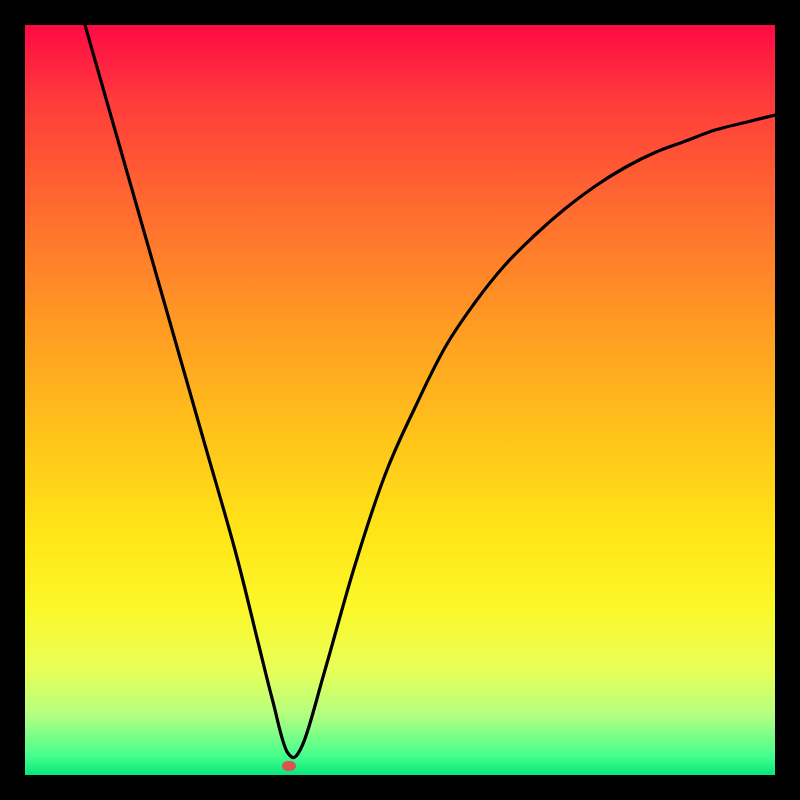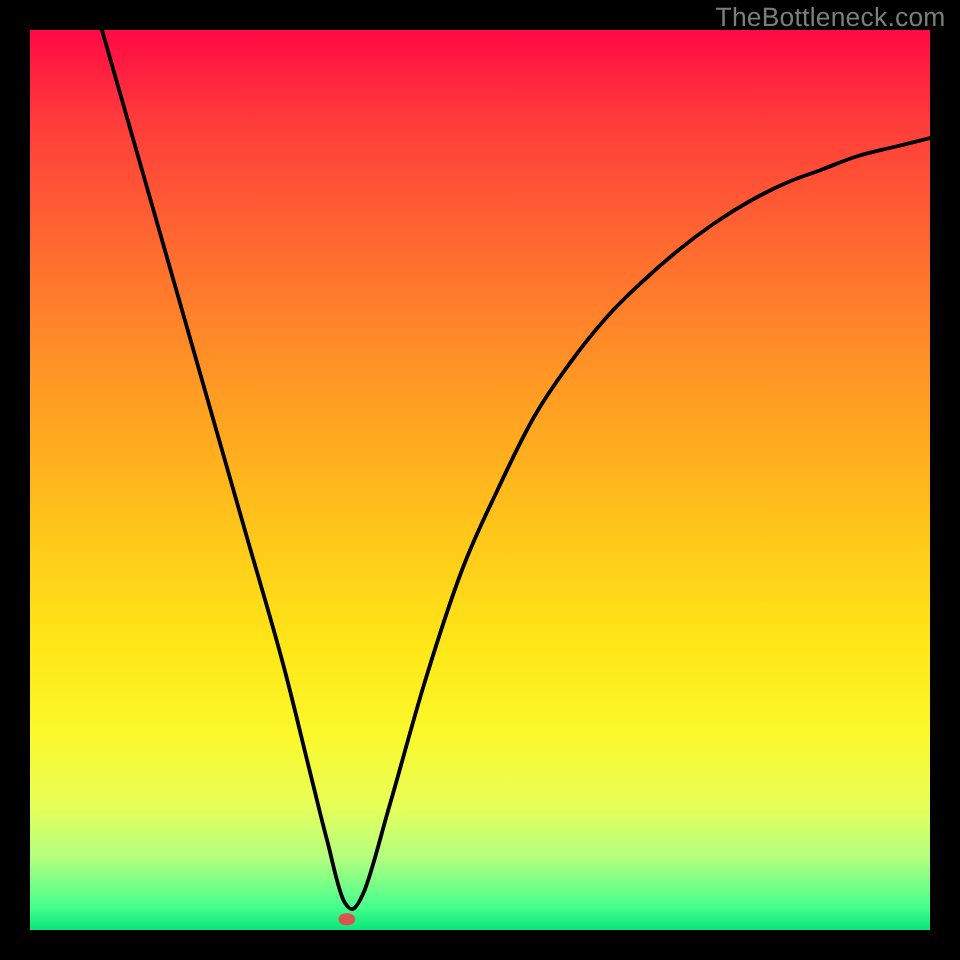--- a/index.html
+++ b/index.html
@@ -73,15 +73,14 @@
   <div class="plot-area">
 
     <svg class="curve-svg" viewBox="0 0 750 750" preserveAspectRatio="none">
       <path id="curve-path" fill="none" stroke="#000000" stroke-width="3.2" stroke-linecap="round" stroke-linejoin="round" d="M 60.00 0.00 C 65.40 18.90, 79.20 67.20, 90.00 105.00 C 100.80 142.80, 109.20 172.20, 120.00 210.00 C 130.80 247.80, 139.20 277.20, 150.00 315.00 C 160.80 352.80, 169.20 382.20, 180.00 420.00 C 190.80 457.80, 200.55 489.90, 210.00 525.00 C 219.45 560.10, 225.75 588.00, 232.50 615.00 C 239.25 642.00, 242.10 654.75, 247.50 675.00 C 252.90 695.25, 257.10 719.40, 262.50 727.50 C 267.90 735.60, 270.75 734.85, 277.50 720.00 C 284.25 705.15, 290.55 677.40, 300.00 645.00 C 309.45 612.60, 319.20 575.10, 330.00 540.00 C 340.80 504.90, 349.20 478.35, 360.00 450.00 C 370.80 421.65, 379.20 405.45, 390.00 382.50 C 400.80 359.55, 409.20 341.40, 420.00 322.50 C 430.80 303.60, 439.20 292.35, 450.00 277.50 C 460.80 262.65, 469.20 252.15, 480.00 240.00 C 490.80 227.85, 499.20 220.13, 510.00 210.00 C 520.80 199.88, 529.20 192.53, 540.00 183.75 C 550.80 174.97, 559.20 168.68, 570.00 161.25 C 580.80 153.82, 589.20 148.57, 600.00 142.50 C 610.80 136.43, 619.20 132.22, 630.00 127.50 C 640.80 122.78, 649.20 120.30, 660.00 116.25 C 670.80 112.20, 679.20 108.38, 690.00 105.00 C 700.80 101.63, 709.20 100.20, 720.00 97.50 C 730.80 94.80, 744.60 91.35, 750.00 90.00"></path>
     </svg>
 
     <div id="marker" class="marker" style="left: 264px; top: 741px;"></div>
 
   </div>
 
-  <div class="watermark">TheBottleneck.com</div>
 
 </div>
 
 </body></html>

